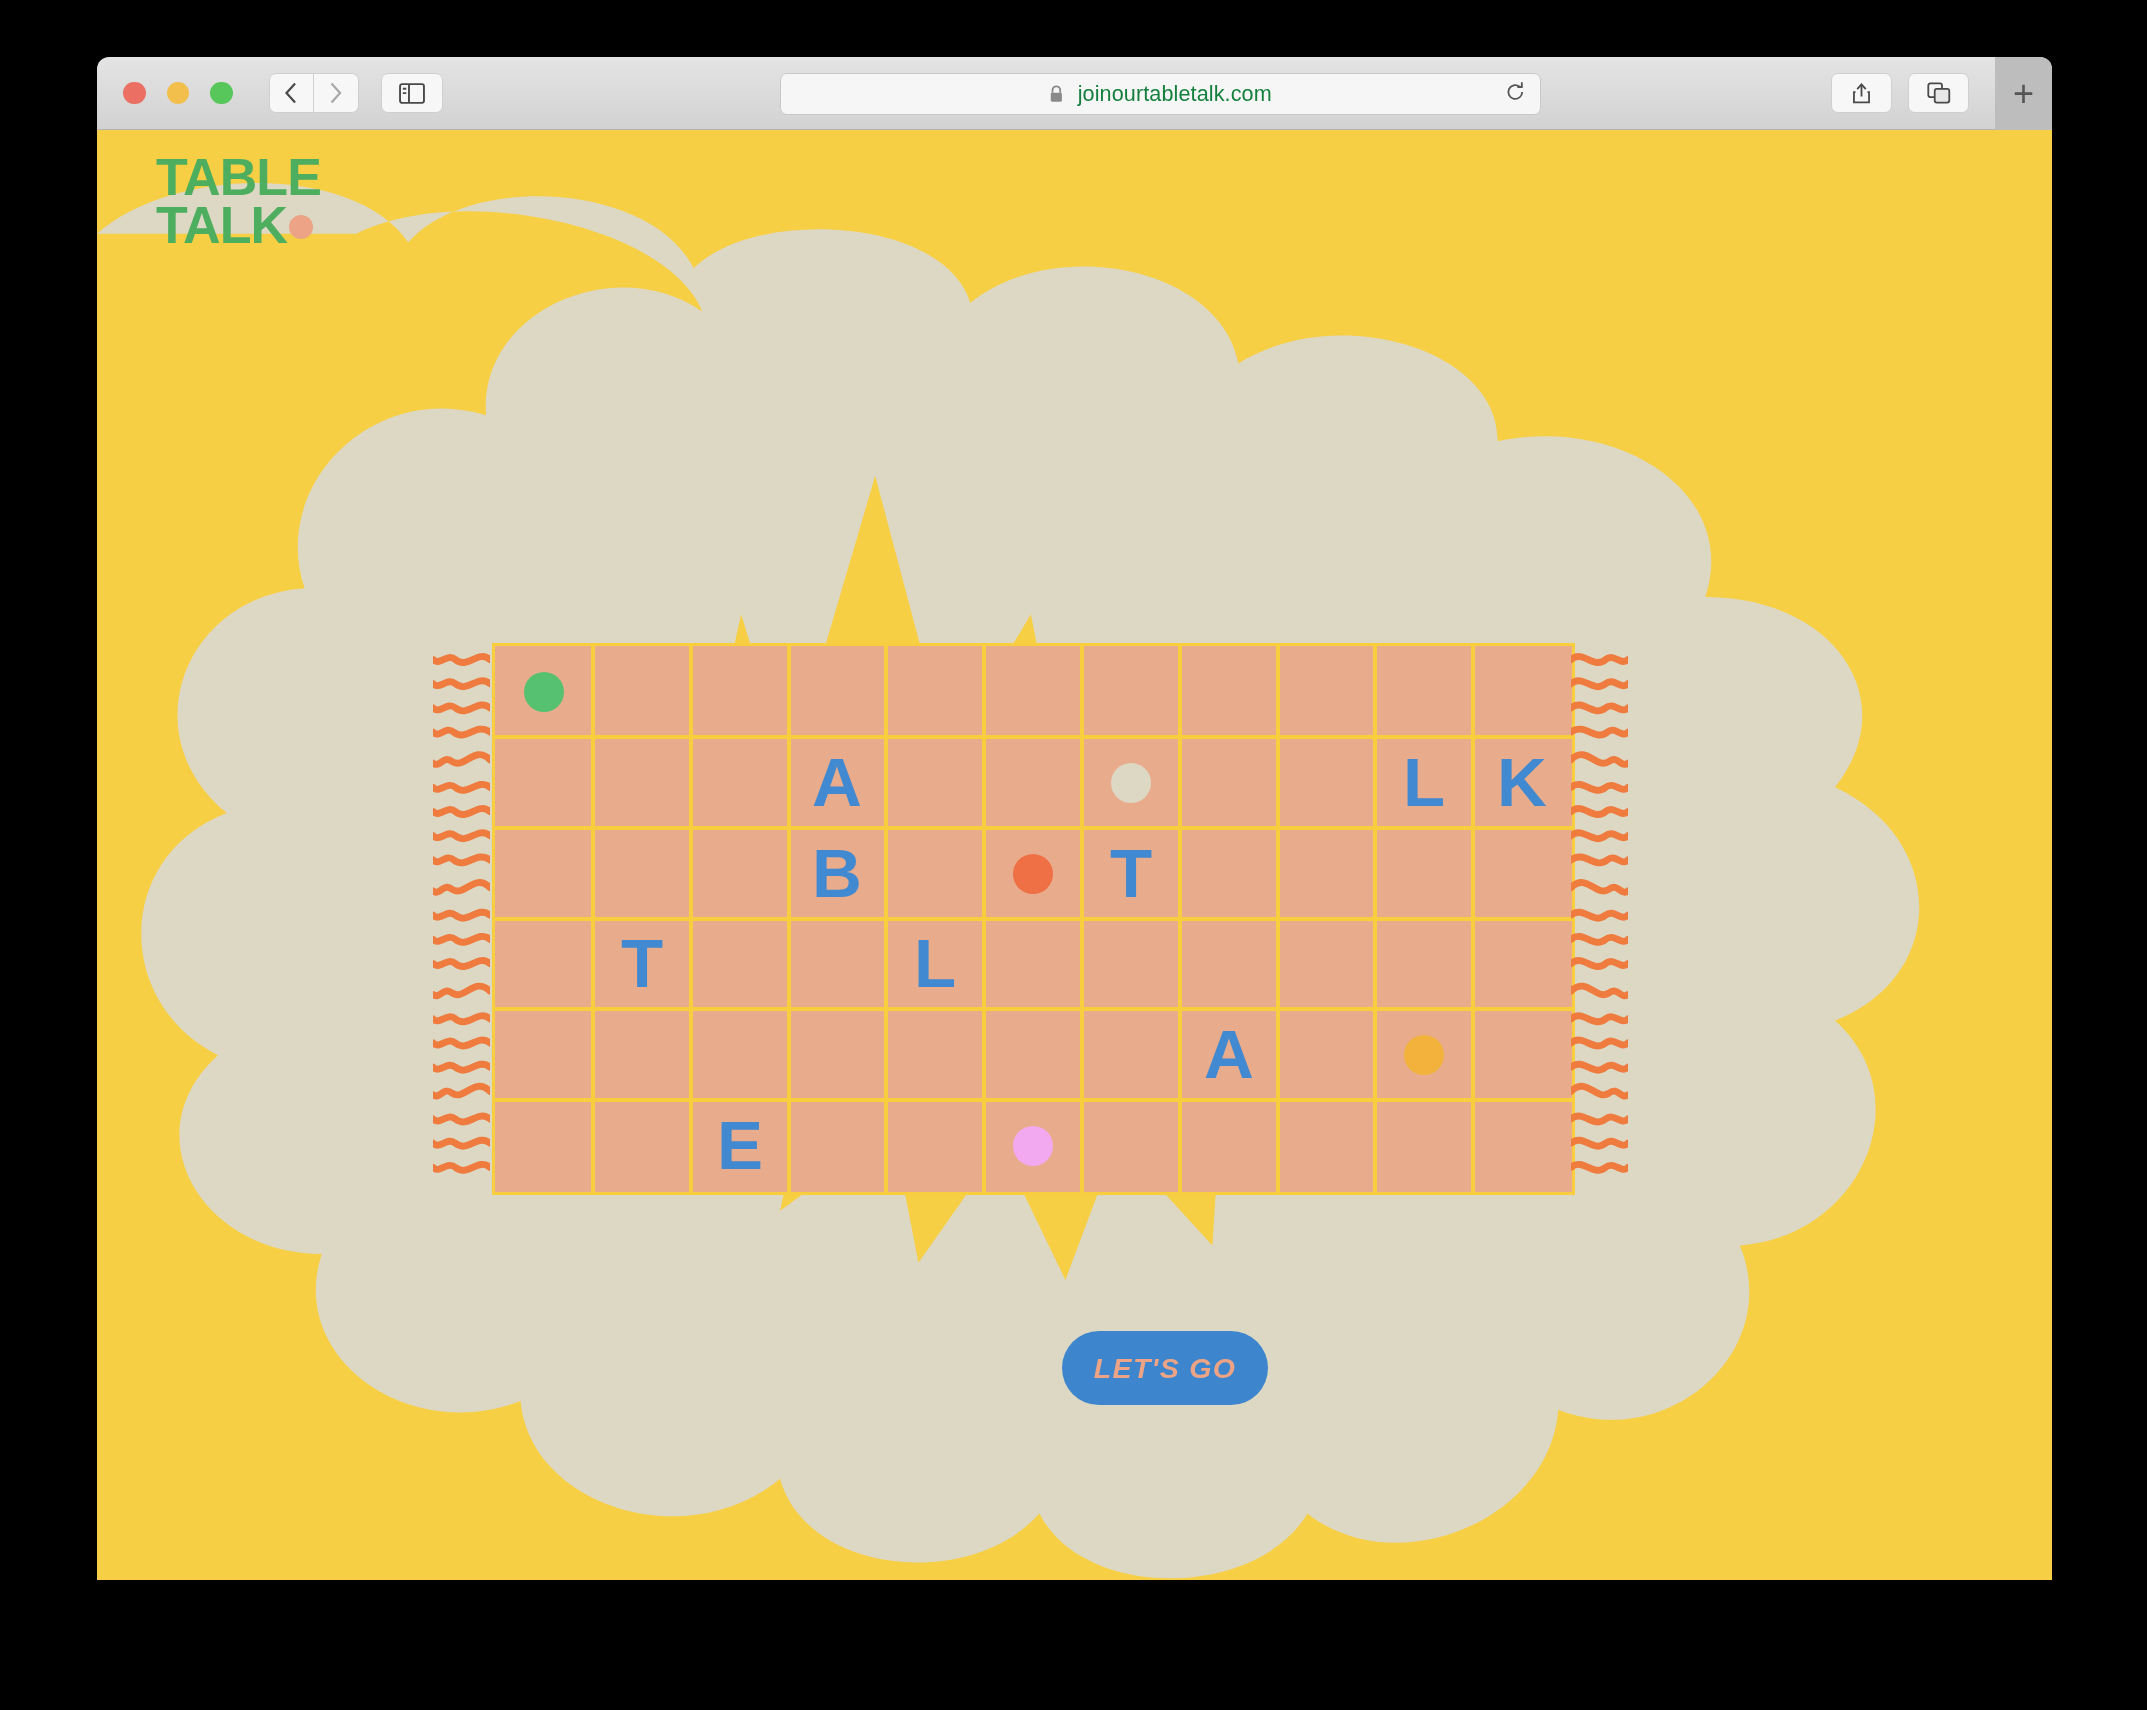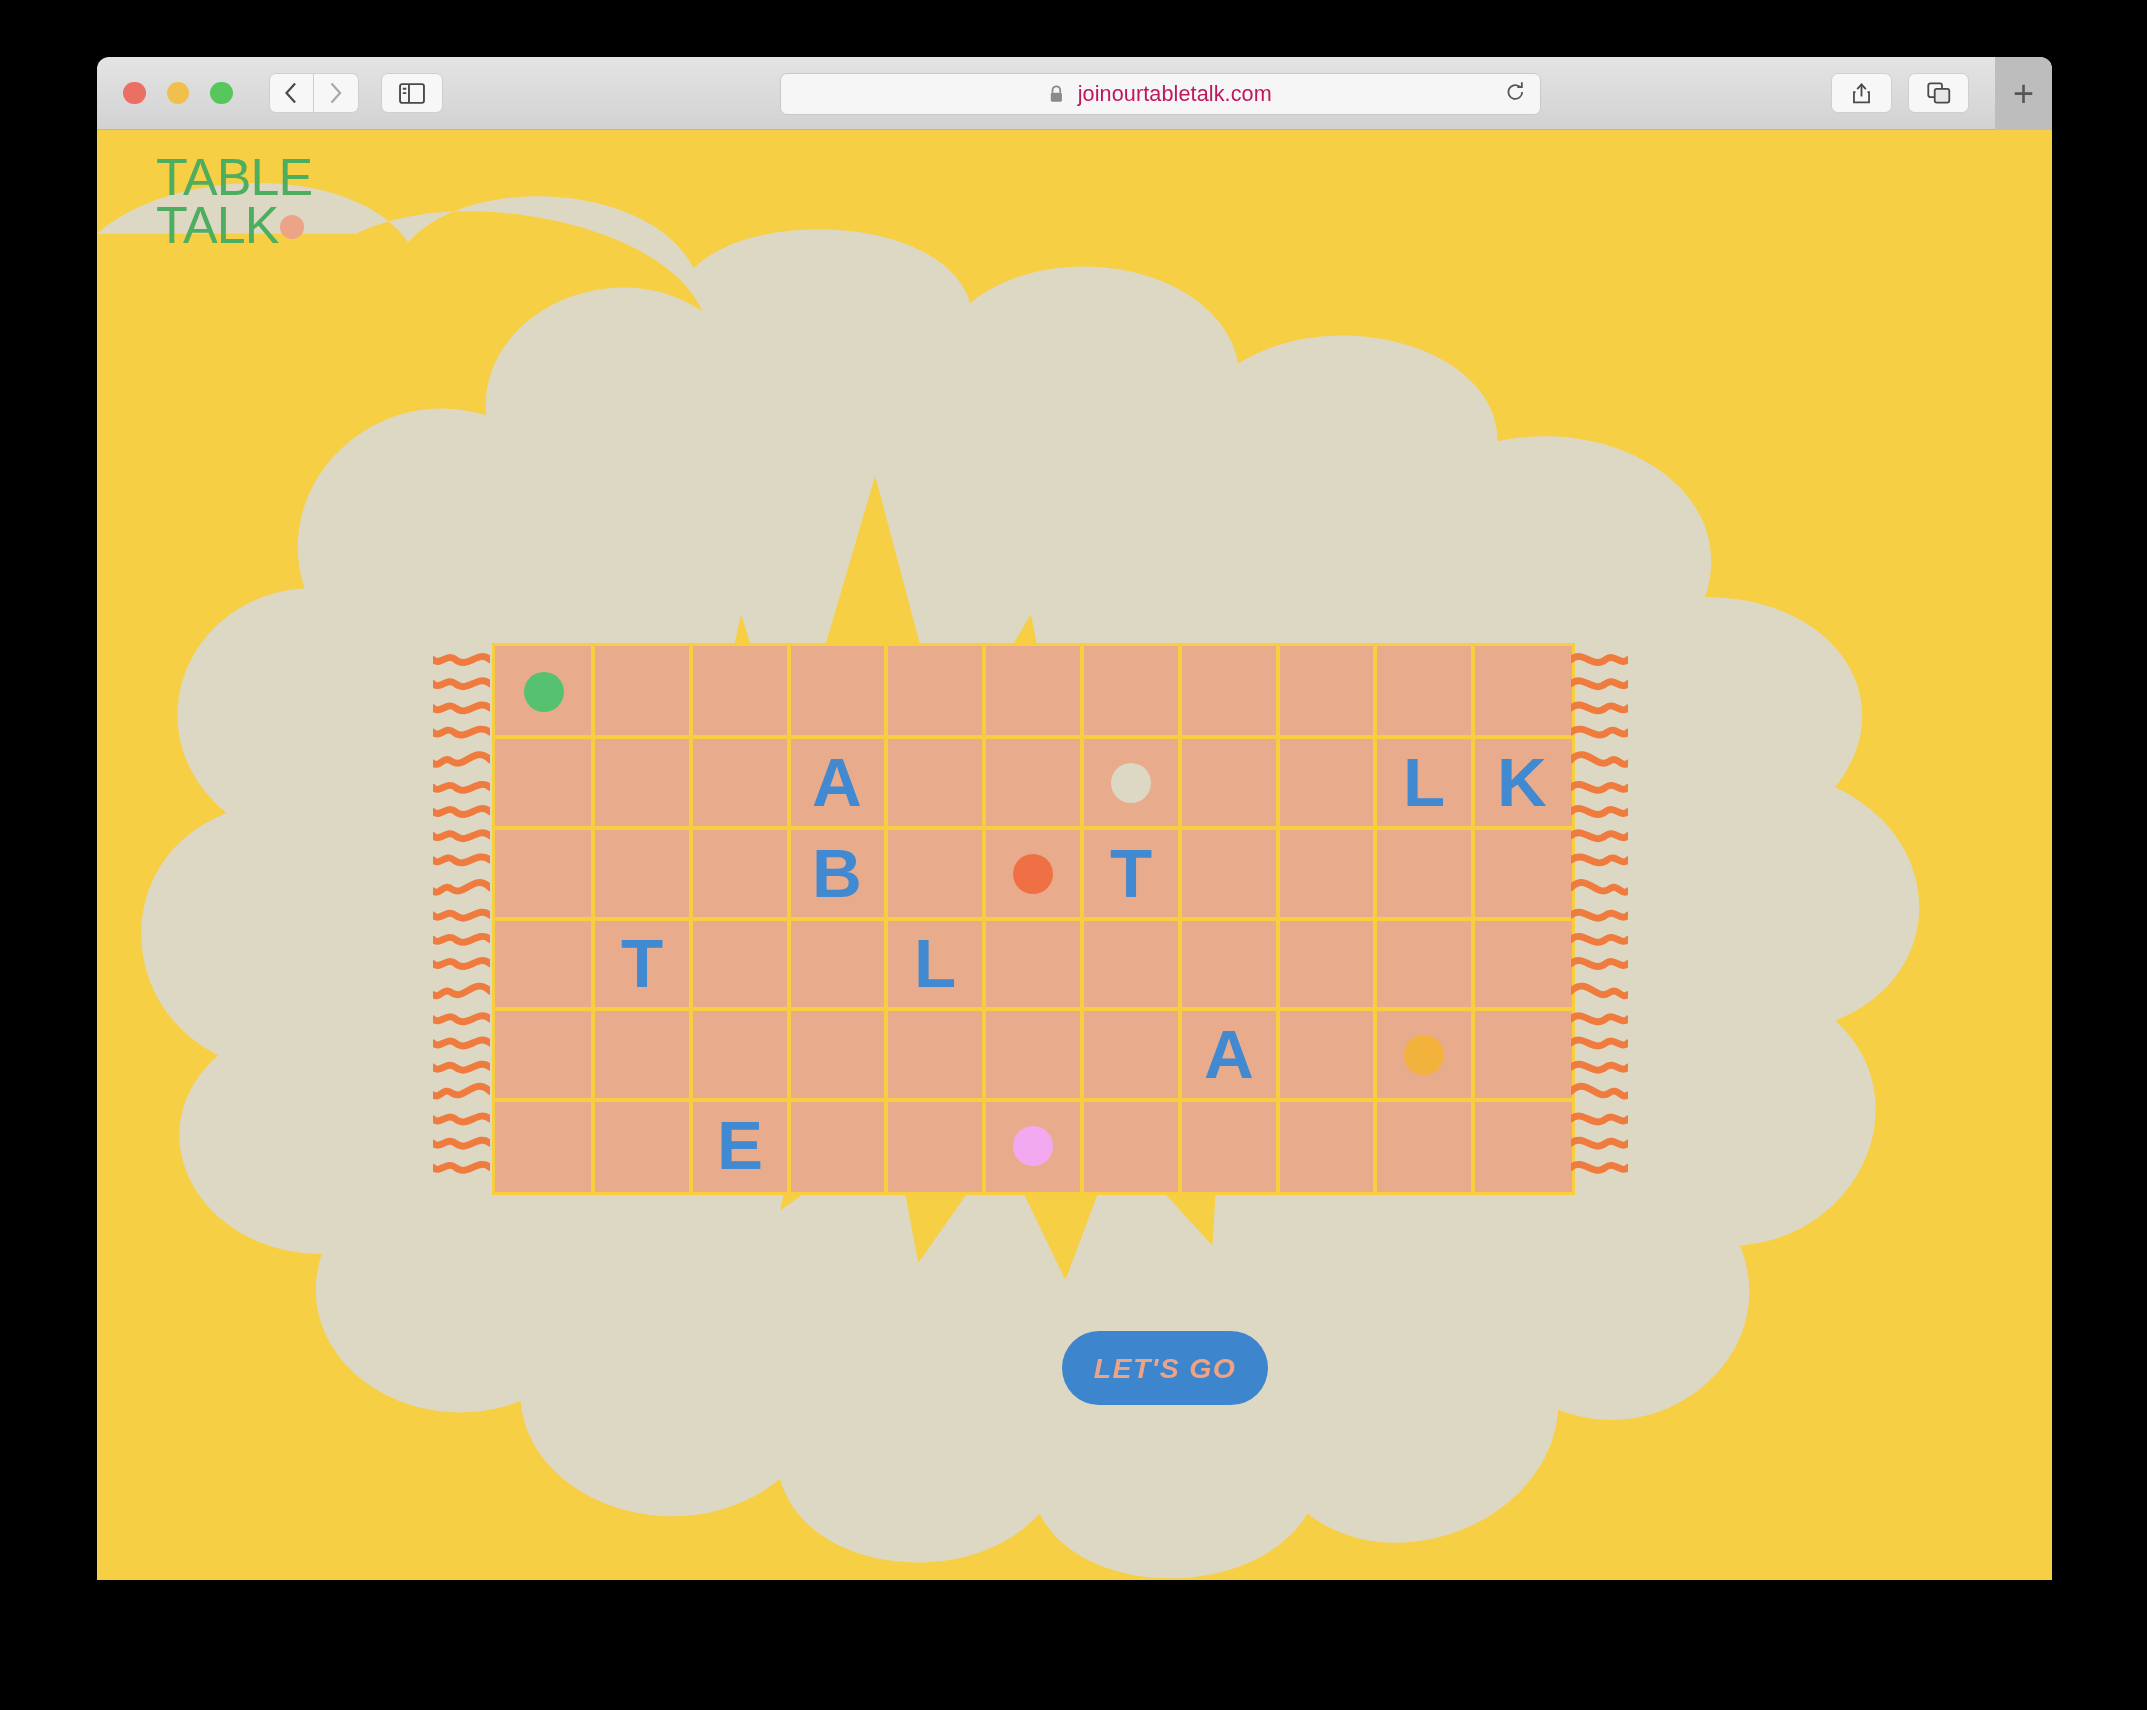--- a/index.html
+++ b/index.html
@@ -53,21 +53,21 @@
   #address-bar {
     position: absolute; left: 683px; top: 15.6px;
     width: 761px; height: 42px;
     background: #f6f6f6;
     border: 0.9px solid #c9c9c9;
     border-radius: 7px;
     display: flex; align-items: center; justify-content: center;
     gap: 7.8px;
   }
   #address-bar .url {
-    font-size: 21.6px; color: #be185d; letter-spacing: 0.1px; margin-left: 6px;
+    font-size: 21.6px; color: #15803d; letter-spacing: 0.1px; margin-left: 6px;
   }
   #reload-button {
     position: absolute; right: 14px; top: 50%; transform: translateY(-50%);
     color: #555; font-size: 23px; line-height: 1;
   }
   #right-tools {
     position: absolute; right: 83px; top: 16.4px;
     display: flex; gap: 15.6px;
   }
   #right-tools .tbtn { width: 61px; }
@@ -90,21 +90,21 @@
 
   
   #site-header {
     position: absolute; left: 0; top: 0; right: 0; height: 138px;
     z-index: 6;
   }
   #logo {
     position: absolute; left: 59px; top: 24px;
     color: #4eae5f;
     font-family: "Liberation Sans", sans-serif;
-    font-weight: normal;
+    font-weight: bold;
     font-size: 52px;
     line-height: 0.92;
     letter-spacing: -0.9px;
   }
   #logo .logo-line { display: block; }
   #logo-dot {
     display: inline-block;
     width: 24px; height: 24px; border-radius: 50%;
     background: #eda385;
     vertical-align: 4.3px;

